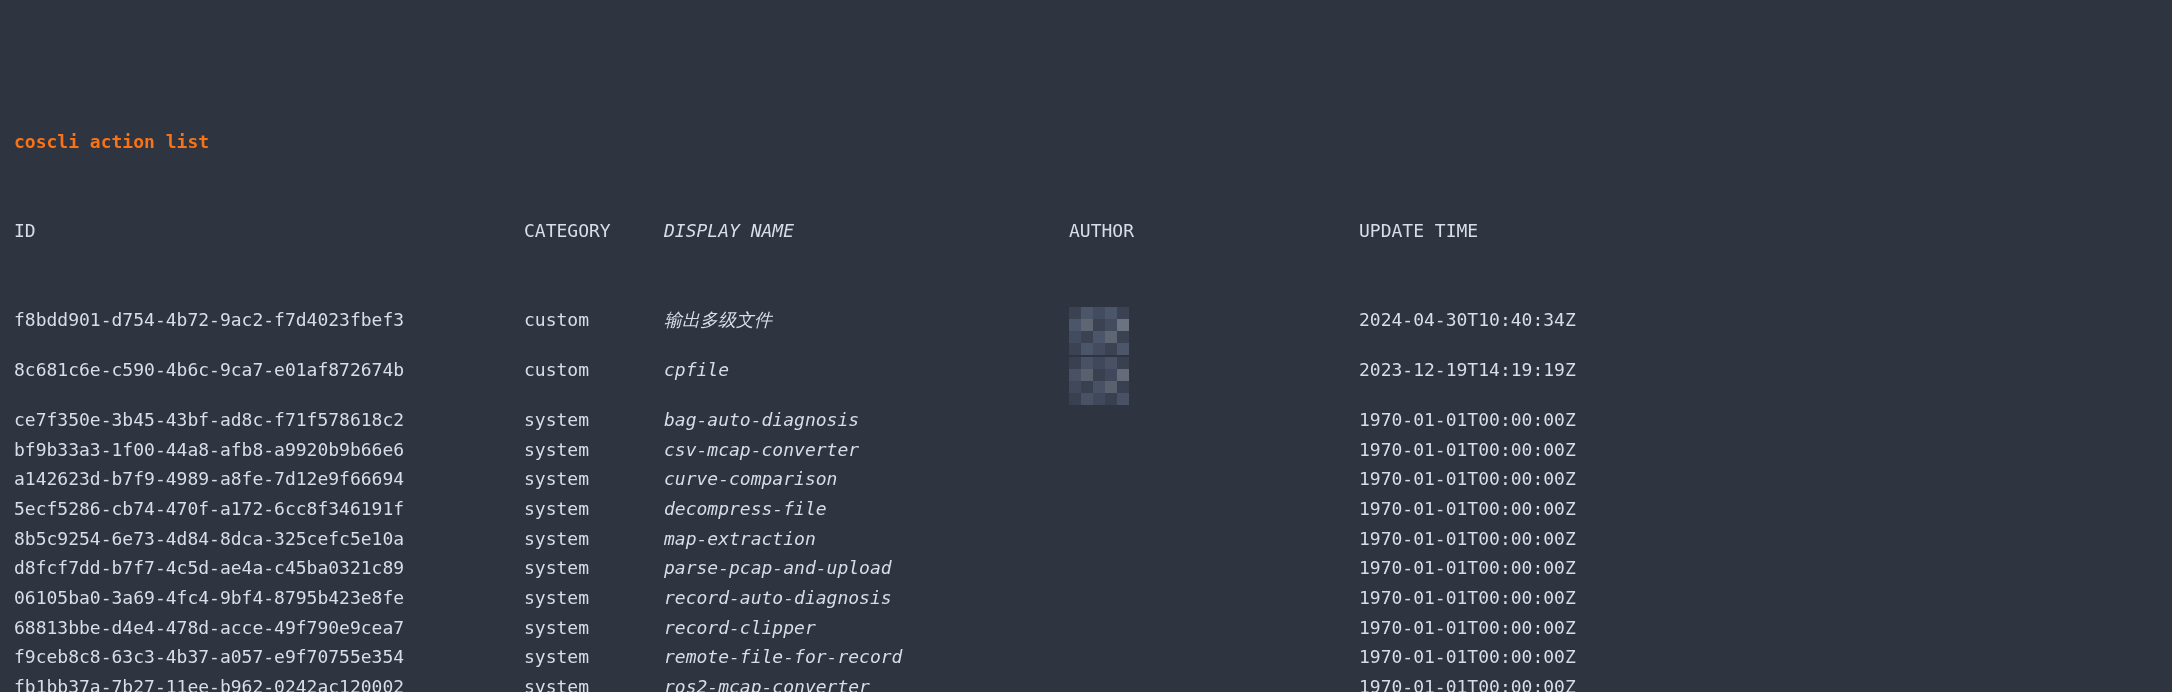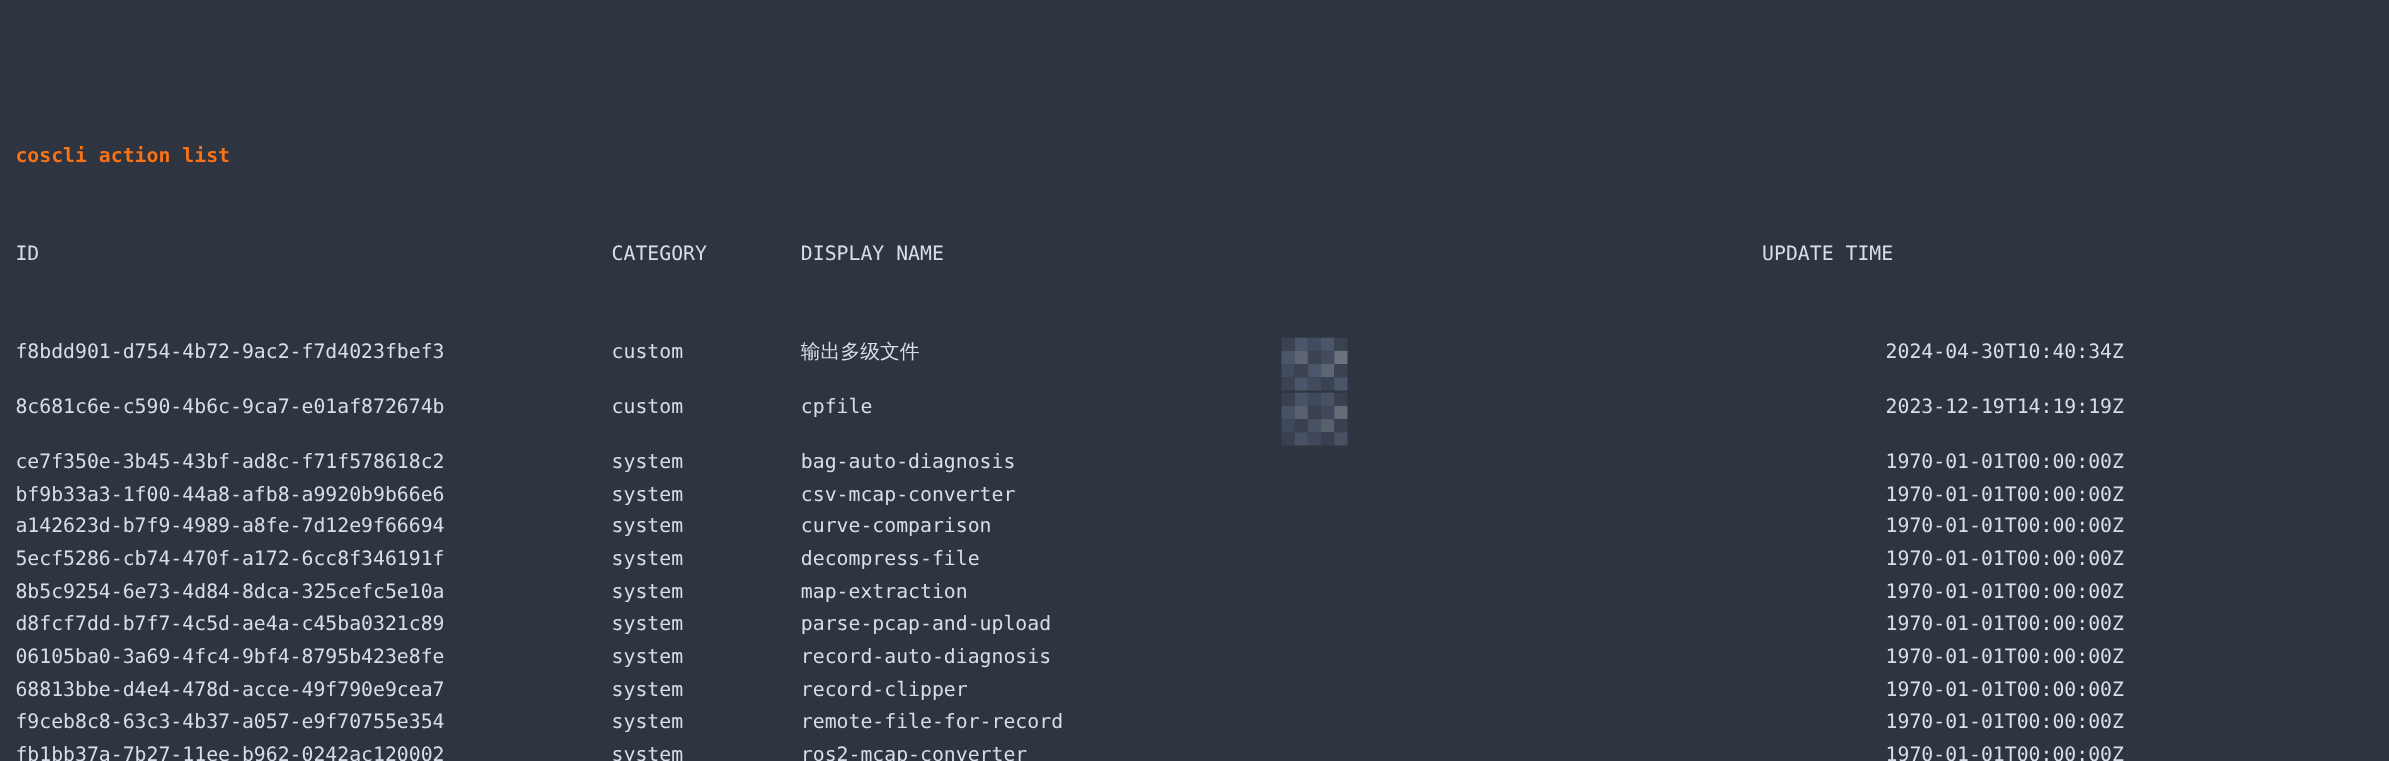--- a/index.html
+++ b/index.html
@@ -10,26 +10,26 @@
       font-size: 18px;
       line-height: 1.65;
       padding: 8px 14px;
       white-space: pre;
       overflow-x: auto;
     }
     .cmd {
       font-weight: bold;
       color: #f97316;
     }
-    .row { display: flex; gap: 32px; }
+    .row { display: flex; }
     .col-id    { width: 470px; flex-shrink: 0; }
     .col-cat   { width: 140px; flex-shrink: 0; margin-left: 40px; }
-    .col-name  { width: 405px; flex-shrink: 0; }
+    .col-name  { width: 405px; flex-shrink: 0; font-style: italic; }
     .col-auth  { width: 290px; flex-shrink: 0; }
-    .col-time  { flex: 1; text-align: center; }
+    .col-time  { flex: 1; }
     .header { color: #d8dee9; }
     .pixelated {
       display: inline-block;
       vertical-align: middle;
       margin-top: 2px;
     }
     .pixelated .prow { display: flex; height: 12px; }
     .pixelated .p { width: 12px; height: 12px; }
     .pa { background: #4c566a; }
     .pb { background: #3b4252; }
@@ -41,19 +41,20 @@
 <body>
 
 
 
 <div class="cmd">coscli action list</div>
 
 <div class="row header">
   <span class="col-id">ID</span>
   <span class="col-cat">CATEGORY</span>
   <span class="col-name">DISPLAY NAME</span>
+  <span class="col-auth">AUTHOR</span>
   <span class="col-time">UPDATE TIME</span>
 </div>
 
 <div id="rows"><div class="row"><span class="col-id">f8bdd901-d754-4b72-9ac2-f7d4023fbef3</span><span class="col-cat">custom</span><span class="col-name">输出多级文件</span><span class="col-auth"><span class="pixelated"><div class="prow"><div class="p pb"></div><div class="p pa"></div><div class="p pd"></div><div class="p pa"></div><div class="p pb"></div></div><div class="prow"><div class="p pa"></div><div class="p pc"></div><div class="p pb"></div><div class="p pd"></div><div class="p pe"></div></div><div class="prow"><div class="p pd"></div><div class="p pb"></div><div class="p pa"></div><div class="p pc"></div><div class="p pb"></div></div><div class="prow"><div class="p pb"></div><div class="p pa"></div><div class="p pd"></div><div class="p pb"></div><div class="p pa"></div></div></span></span><span class="col-time">2024-04-30T10:40:34Z</span></div><div class="row"><span class="col-id">8c681c6e-c590-4b6c-9ca7-e01af872674b</span><span class="col-cat">custom</span><span class="col-name">cpfile</span><span class="col-auth"><span class="pixelated" style="opacity: 0.9;"><div class="prow"><div class="p pb"></div><div class="p pa"></div><div class="p pd"></div><div class="p pa"></div><div class="p pb"></div></div><div class="prow"><div class="p pa"></div><div class="p pc"></div><div class="p pb"></div><div class="p pd"></div><div class="p pe"></div></div><div class="prow"><div class="p pd"></div><div class="p pb"></div><div class="p pa"></div><div class="p pc"></div><div class="p pb"></div></div><div class="prow"><div class="p pb"></div><div class="p pa"></div><div class="p pd"></div><div class="p pb"></div><div class="p pa"></div></div></span></span><span class="col-time">2023-12-19T14:19:19Z</span></div><div class="row"><span class="col-id">ce7f350e-3b45-43bf-ad8c-f71f578618c2</span><span class="col-cat">system</span><span class="col-name">bag-auto-diagnosis</span><span class="col-auth"></span><span class="col-time">1970-01-01T00:00:00Z</span></div><div class="row"><span class="col-id">bf9b33a3-1f00-44a8-afb8-a9920b9b66e6</span><span class="col-cat">system</span><span class="col-name">csv-mcap-converter</span><span class="col-auth"></span><span class="col-time">1970-01-01T00:00:00Z</span></div><div class="row"><span class="col-id">a142623d-b7f9-4989-a8fe-7d12e9f66694</span><span class="col-cat">system</span><span class="col-name">curve-comparison</span><span class="col-auth"></span><span class="col-time">1970-01-01T00:00:00Z</span></div><div class="row"><span class="col-id">5ecf5286-cb74-470f-a172-6cc8f346191f</span><span class="col-cat">system</span><span class="col-name">decompress-file</span><span class="col-auth"></span><span class="col-time">1970-01-01T00:00:00Z</span></div><div class="row"><span class="col-id">8b5c9254-6e73-4d84-8dca-325cefc5e10a</span><span class="col-cat">system</span><span class="col-name">map-extraction</span><span class="col-auth"></span><span class="col-time">1970-01-01T00:00:00Z</span></div><div class="row"><span class="col-id">d8fcf7dd-b7f7-4c5d-ae4a-c45ba0321c89</span><span class="col-cat">system</span><span class="col-name">parse-pcap-and-upload</span><span class="col-auth"></span><span class="col-time">1970-01-01T00:00:00Z</span></div><div class="row"><span class="col-id">06105ba0-3a69-4fc4-9bf4-8795b423e8fe</span><span class="col-cat">system</span><span class="col-name">record-auto-diagnosis</span><span class="col-auth"></span><span class="col-time">1970-01-01T00:00:00Z</span></div><div class="row"><span class="col-id">68813bbe-d4e4-478d-acce-49f790e9cea7</span><span class="col-cat">system</span><span class="col-name">record-clipper</span><span class="col-auth"></span><span class="col-time">1970-01-01T00:00:00Z</span></div><div class="row"><span class="col-id">f9ceb8c8-63c3-4b37-a057-e9f70755e354</span><span class="col-cat">system</span><span class="col-name">remote-file-for-record</span><span class="col-auth"></span><span class="col-time">1970-01-01T00:00:00Z</span></div><div class="row"><span class="col-id">fb1bb37a-7b27-11ee-b962-0242ac120002</span><span class="col-cat">system</span><span class="col-name">ros2-mcap-converter</span><span class="col-auth"></span><span class="col-time">1970-01-01T00:00:00Z</span></div></div>
 
 
 
 
 </body></html>

